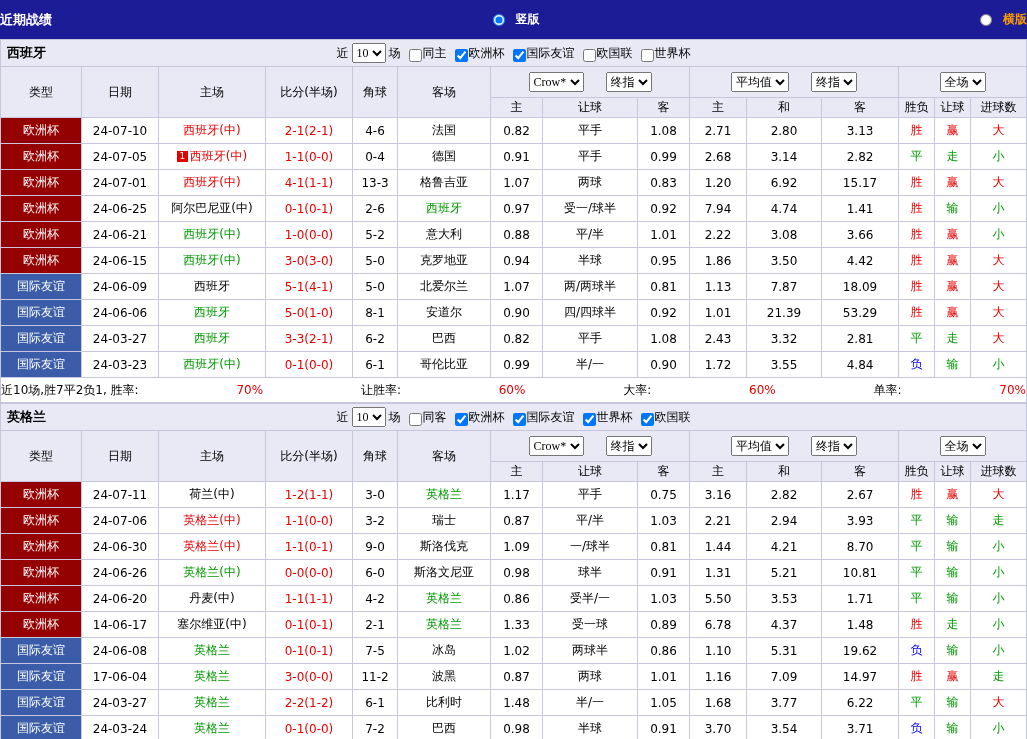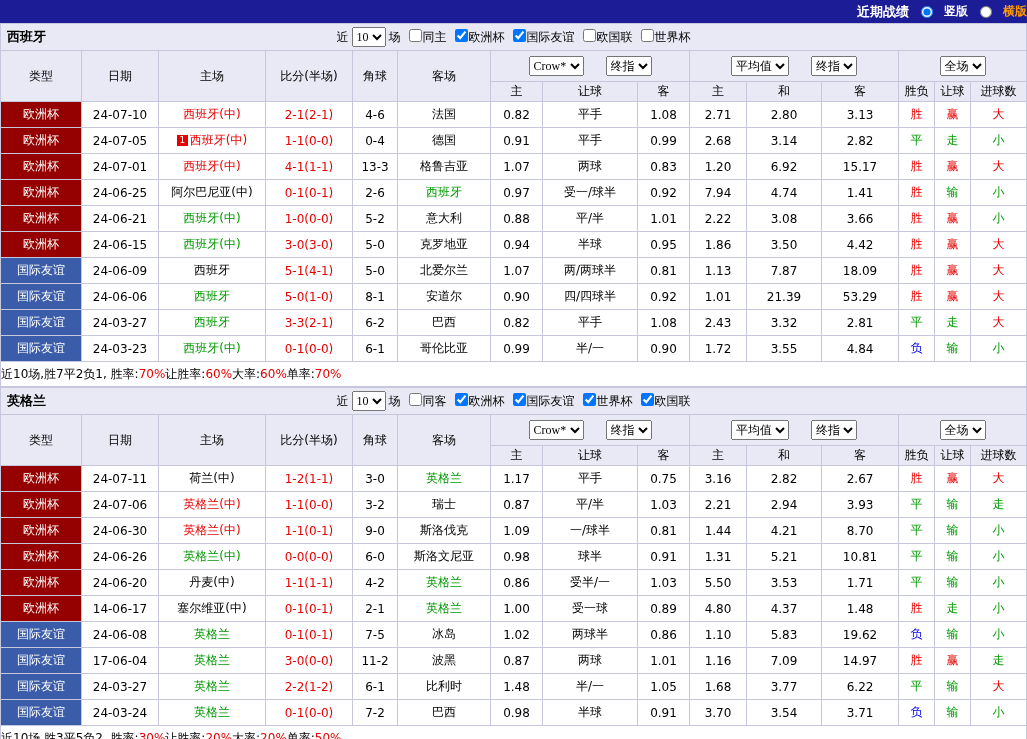--- a/index.html
+++ b/index.html
@@ -1,40 +1,40 @@
 <!DOCTYPE html>
 <html style="--topbar_bg: #1c1c96; --header_bg: #e9e9f5; --euro_bg: #950000; --friendly_bg: #3b5da9; --red: #e60000; --green: #009900; --blue: #0000ee; --border: #c6c6dc; --orange: #ff9c00;"><head>
 <meta charset="utf-8">
 <style>
   *{box-sizing:border-box;margin:0;padding:0}
   body{width:1027px;margin:0 auto;font-family:"DejaVu Sans","Liberation Sans",sans-serif;font-size:12px;color:#000;background:#fff}
-  .topbar{background:var(--topbar_bg);height:23px;display:flex;align-items:center;justify-content:flex-end;gap:12px;color:#fff;font-weight:bold;font-size:13px}
+  .topbar{background:var(--topbar_bg);height:39px;display:flex;align-items:center;justify-content:space-between;gap:12px;color:#fff;font-weight:bold;font-size:13px}
   .topbar label{display:flex;align-items:center;gap:11px;cursor:pointer;font-size:12px}
   .topbar .opt1 span{color:var(--orange)}
   .topbar input{margin:0;width:12px;height:12px}
   .section-head{position:relative;display:flex;align-items:center;justify-content:center;height:27px;background:var(--header_bg);border:1px solid var(--border);border-bottom:none}
   .team-title{position:absolute;left:6px;font-weight:bold;font-size:13px}
   .filters{display:flex;align-items:center;gap:3px}
-  .filters .cb{display:flex;align-items:flex-start;gap:1px;margin-left:5px;cursor:pointer}
+  .filters .cb{display:flex;align-items:flex-end;gap:1px;margin-left:5px;cursor:pointer}
   .filters input[type=checkbox]{width:13px;height:13px;margin:0}
   .filters select,thead select{height:20px;font-size:12px;font-family:Liberation Serif, serif}
   table{width:100%;border-collapse:collapse;table-layout:fixed}
   th,td{border:1px solid var(--border);text-align:center;padding:0 2px;overflow:hidden;white-space:nowrap}
   thead th{background:var(--header_bg);font-weight:normal}
   tr.h1 th{height:31px}
   tr.h2 th{height:20px}
   tbody td{height:26px;background:#fff}
   .t-euro{background:var(--euro_bg) !important;color:#fff}
   .t-friendly{background:var(--friendly_bg) !important;color:#fff}
   .c-red{color:var(--red)}
   .c-green{color:var(--green)}
   .c-blue{color:var(--blue)}
   .c-black{color:#000}
   .badge{display:inline-block;background:var(--red);color:#fff;font-size:9px;line-height:11px;width:11px;height:11px;margin-right:2px;vertical-align:1px}
-  .summary{border:1px solid var(--border);border-top:none;height:25px;display:flex;align-items:center;justify-content:flex-start}
+  .summary{border:1px solid var(--border);border-top:none;height:25px;display:flex;align-items:center;justify-content:space-between}
   .hdr-selects{display:flex;justify-content:center;gap:22px;align-items:flex-end}
 </style>
 </head>
 <body>
 
 <div class="topbar">
   <span>近期战绩</span>
   <label class="opt0">
     <input type="radio" name="layout" class="layout-radio" checked="" style="">
     <span>竖版</span>
@@ -486,42 +486,42 @@
           <td class="c-green">输</td>
           <td class="c-green">小</td>
         </tr>
         <tr>
           <td class="t-euro">欧洲杯</td>
           <td>14-06-17</td>
           <td class="c-black">塞尔维亚(中)</td>
           <td class="c-red">0-1(0-1)</td>
           <td>2-1</td>
           <td class="c-green">英格兰</td>
-          <td>1.00</td>
+          <td>1.33</td>
           <td>受一球</td>
           <td>0.89</td>
-          <td>4.80</td>
+          <td>6.78</td>
           <td>4.37</td>
           <td>1.48</td>
           <td class="c-red">胜</td>
           <td class="c-green">走</td>
           <td class="c-green">小</td>
         </tr>
         <tr>
           <td class="t-friendly">国际友谊</td>
           <td>24-06-08</td>
           <td class="c-green">英格兰</td>
           <td class="c-red">0-1(0-1)</td>
           <td>7-5</td>
           <td class="c-black">冰岛</td>
           <td>1.02</td>
           <td>两球半</td>
           <td>0.86</td>
           <td>1.10</td>
-          <td>5.83</td>
+          <td>5.31</td>
           <td>19.62</td>
           <td class="c-blue">负</td>
           <td class="c-green">输</td>
           <td class="c-green">小</td>
         </tr>
         <tr>
           <td class="t-friendly">国际友谊</td>
           <td>17-06-04</td>
           <td class="c-green">英格兰</td>
           <td class="c-red">3-0(0-0)</td>

